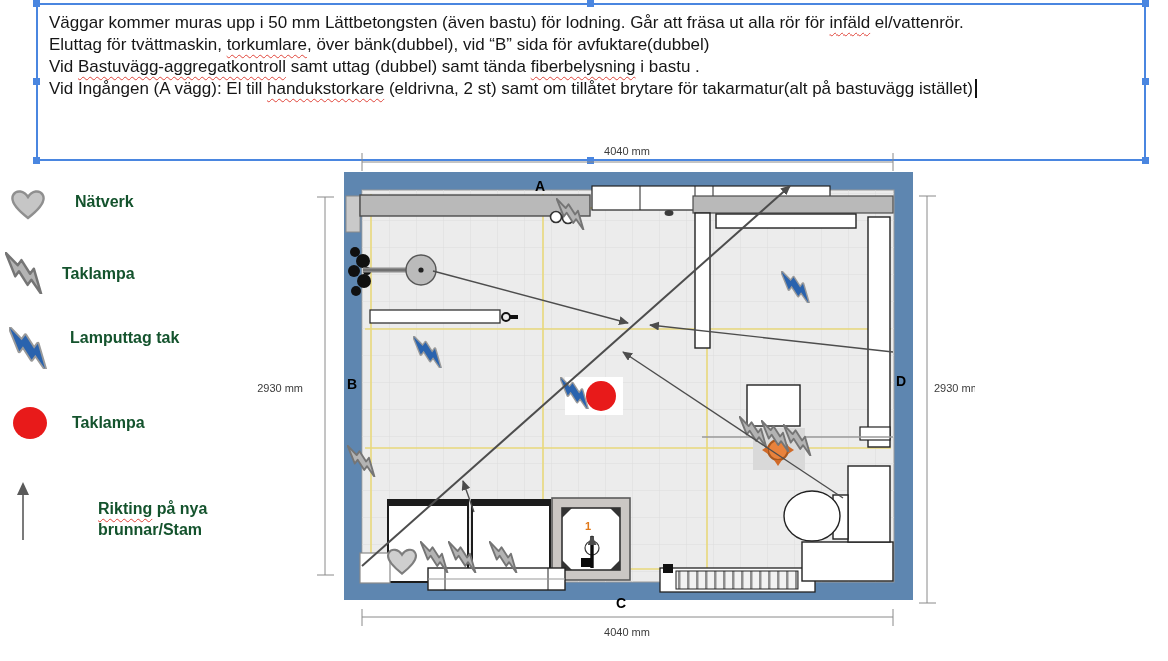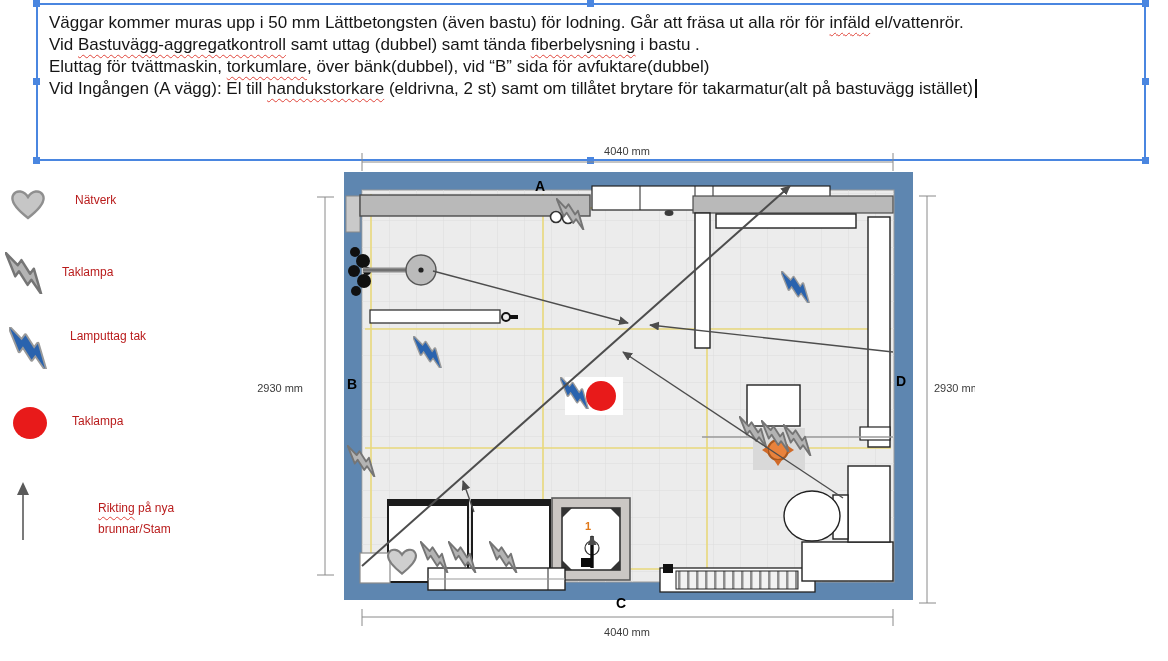--- a/index.html
+++ b/index.html
@@ -15,21 +15,21 @@
   .note-lines{padding:7px 0 0 11px;font-size:17px;line-height:22px;color:#161616;white-space:nowrap;}
   .sq{text-decoration-line:underline;text-decoration-style:wavy;text-decoration-color:#e0443a;
       text-decoration-thickness:1px;text-underline-offset:4px;text-decoration-skip-ink:none;}
   .caret{display:inline-block;width:2px;height:19px;background:#111;vertical-align:text-bottom;margin-left:2px;}
   .h{position:absolute;width:7px;height:7px;background:#4a86e0;}
   .h-tl{left:-5px;top:-5px}.h-tm{left:50%;margin-left:-4px;top:-5px}.h-tr{right:-5px;top:-5px}
   .h-ml{left:-5px;top:50%;margin-top:-4px}.h-mr{right:-5px;top:50%;margin-top:-4px}
   .h-bl{left:-5px;bottom:-5px}.h-bm{left:50%;margin-left:-4px;bottom:-5px}.h-br{right:-5px;bottom:-5px}
   
   .leg-item{position:absolute;}
-  .leg-label{position:absolute;font-size:12px;color:#b91c1c;}
+  .leg-label{position:absolute;font-size:16px;color:#14532d;font-weight:bold;}
   .red-dot{width:34px;height:32px;border-radius:50%;background:#e81a1a;}
   .leg-two-line{line-height:21px;}
   
   .plan{position:absolute;left:255px;top:140px;}
   .wall-lbl{font-weight:bold;font-size:14px;fill:#000;}
   .dim-lbl{font-size:11px;fill:#3c3c3c;}
   .drain-num{font-size:11px;font-weight:bold;fill:#e07818;}
 </style>
 </head>
 <body>
@@ -38,22 +38,22 @@
   <div class="h h-tl"></div>
   <div class="h h-tm"></div>
   <div class="h h-tr"></div>
   <div class="h h-ml"></div>
   <div class="h h-mr"></div>
   <div class="h h-bl"></div>
   <div class="h h-bm"></div>
   <div class="h h-br"></div>
   <div class="note-lines" id="note-lines">
       <div><span>Väggar kommer muras upp i 50 mm Lättbetongsten (även bastu) för lodning. Går att fräsa ut alla rör för </span><span class="sq">infäld</span><span> el/vattenrör.</span></div>
+      <div><span>Eluttag för tvättmaskin, </span><span class="sq">torkumlare</span><span>, över bänk(dubbel), vid “B” sida för avfuktare(dubbel)</span></div>
       <div><span>Vid </span><span class="sq">Bastuvägg-aggregatkontroll</span><span> samt uttag (dubbel) samt tända </span><span class="sq">fiberbelysning</span><span> i bastu .</span></div>
-      <div><span>Eluttag för tvättmaskin, </span><span class="sq">torkumlare</span><span>, över bänk(dubbel), vid “B” sida för avfuktare(dubbel)</span></div>
       <div><span>Vid Ingången (A vägg): El till </span><span class="sq">handukstorkare</span><span> (eldrivna, 2 st) samt om tillåtet brytare för takarmatur(alt på bastuvägg istället)</span><span class="caret"></span></div>
     </div>
 </div>
 
 <div class="leg-item" style="left:8px;top:185px">
   <svg width="40" height="38" viewBox="0 0 40 38">
     <path d="M20,33 C7,23 2,15 5.5,9.5 C8.5,4.8 16,5.5 20,12 C24,5.5 31.5,4.8 34.5,9.5 C38,15 33,23 20,33 Z" fill="#c6c6c6" stroke="#8f8f8f" stroke-width="2.4"></path>
   </svg>
 </div>
 <div class="leg-label" style="left:75px;top:193px">Nätverk</div>

